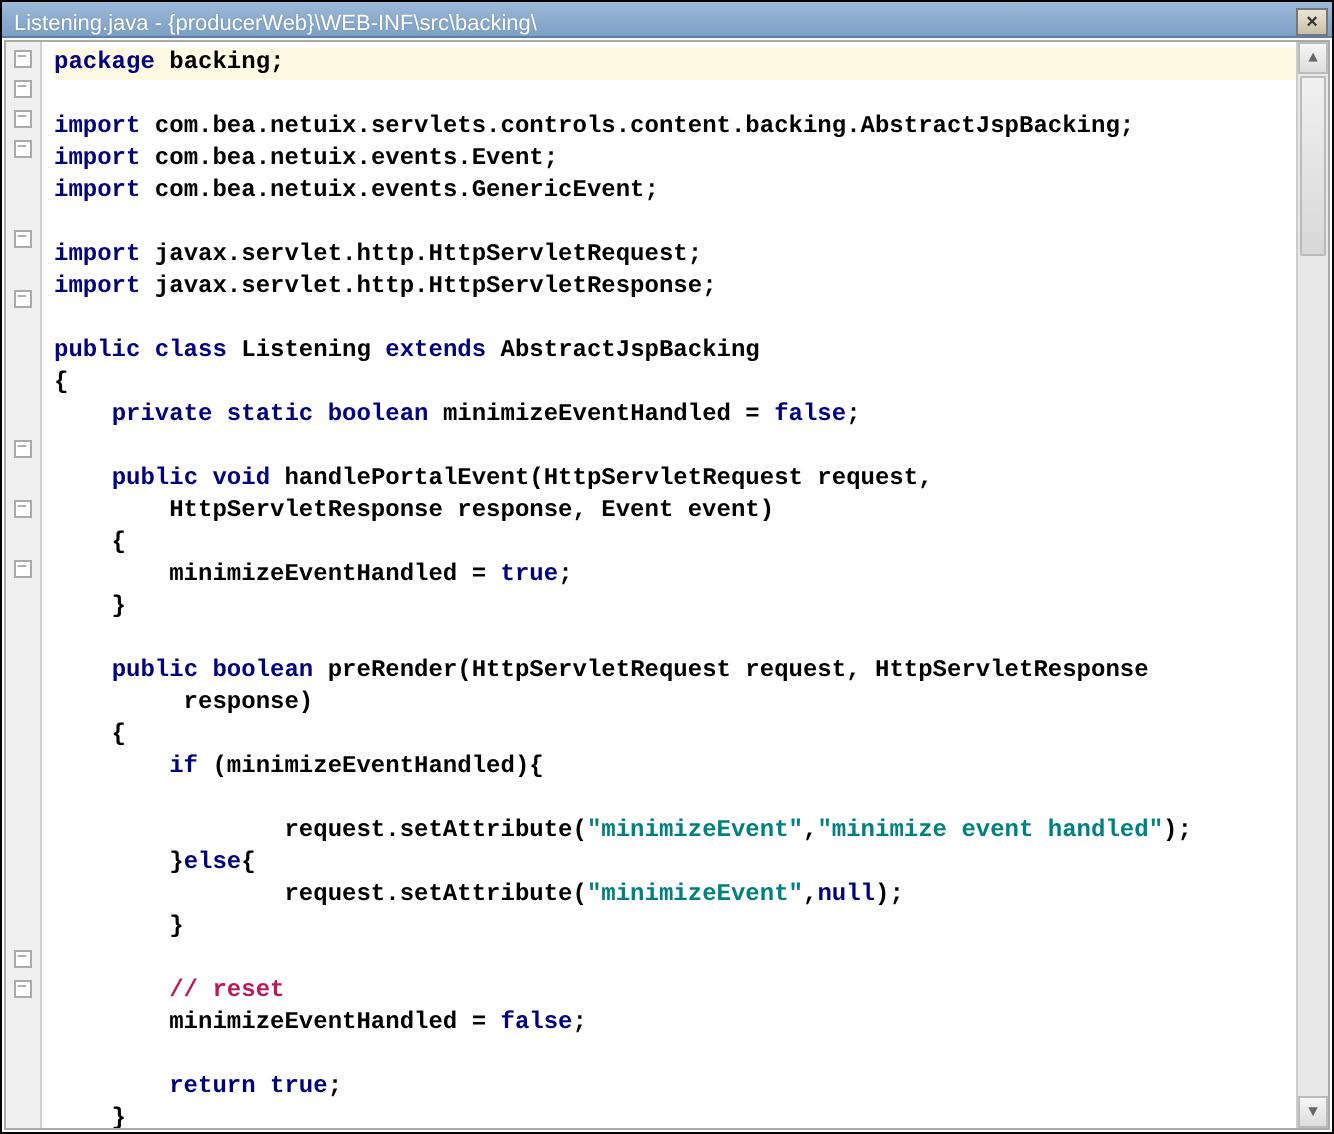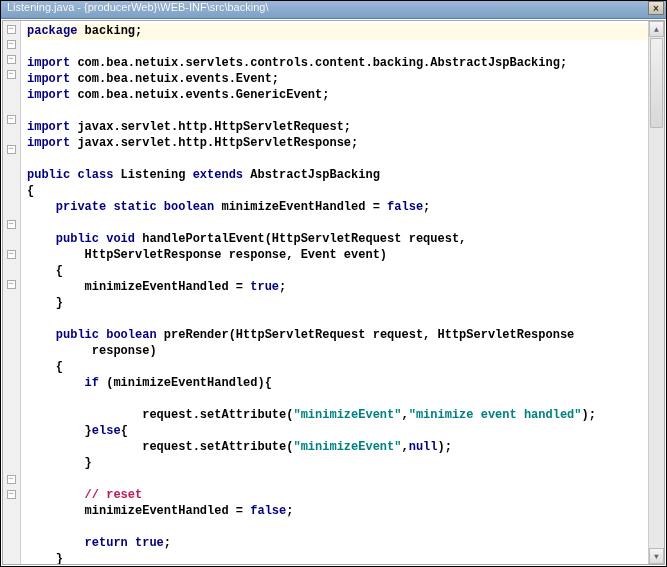--- a/index.html
+++ b/index.html
@@ -11,21 +11,21 @@
     height: 567px;
     border: 1px solid #000;
     display: flex;
     flex-direction: column;
     overflow: hidden;
   }
   .titlebar {
     background: linear-gradient(#9db9d8, #7ca0c5);
     height: 18px;
     display: flex;
-    align-items: flex-start;
+    align-items: flex-end;
     justify-content: space-between;
     padding: 0 2px 0 6px;
     border-bottom: 1px solid #5b7fa6;
   }
   .titlebar-text {
     font-family: Tahoma, sans-serif;
     font-size: 11px;
     color: #fff;
     text-shadow: 0 0 1px rgba(0,0,0,0.2);
   }

